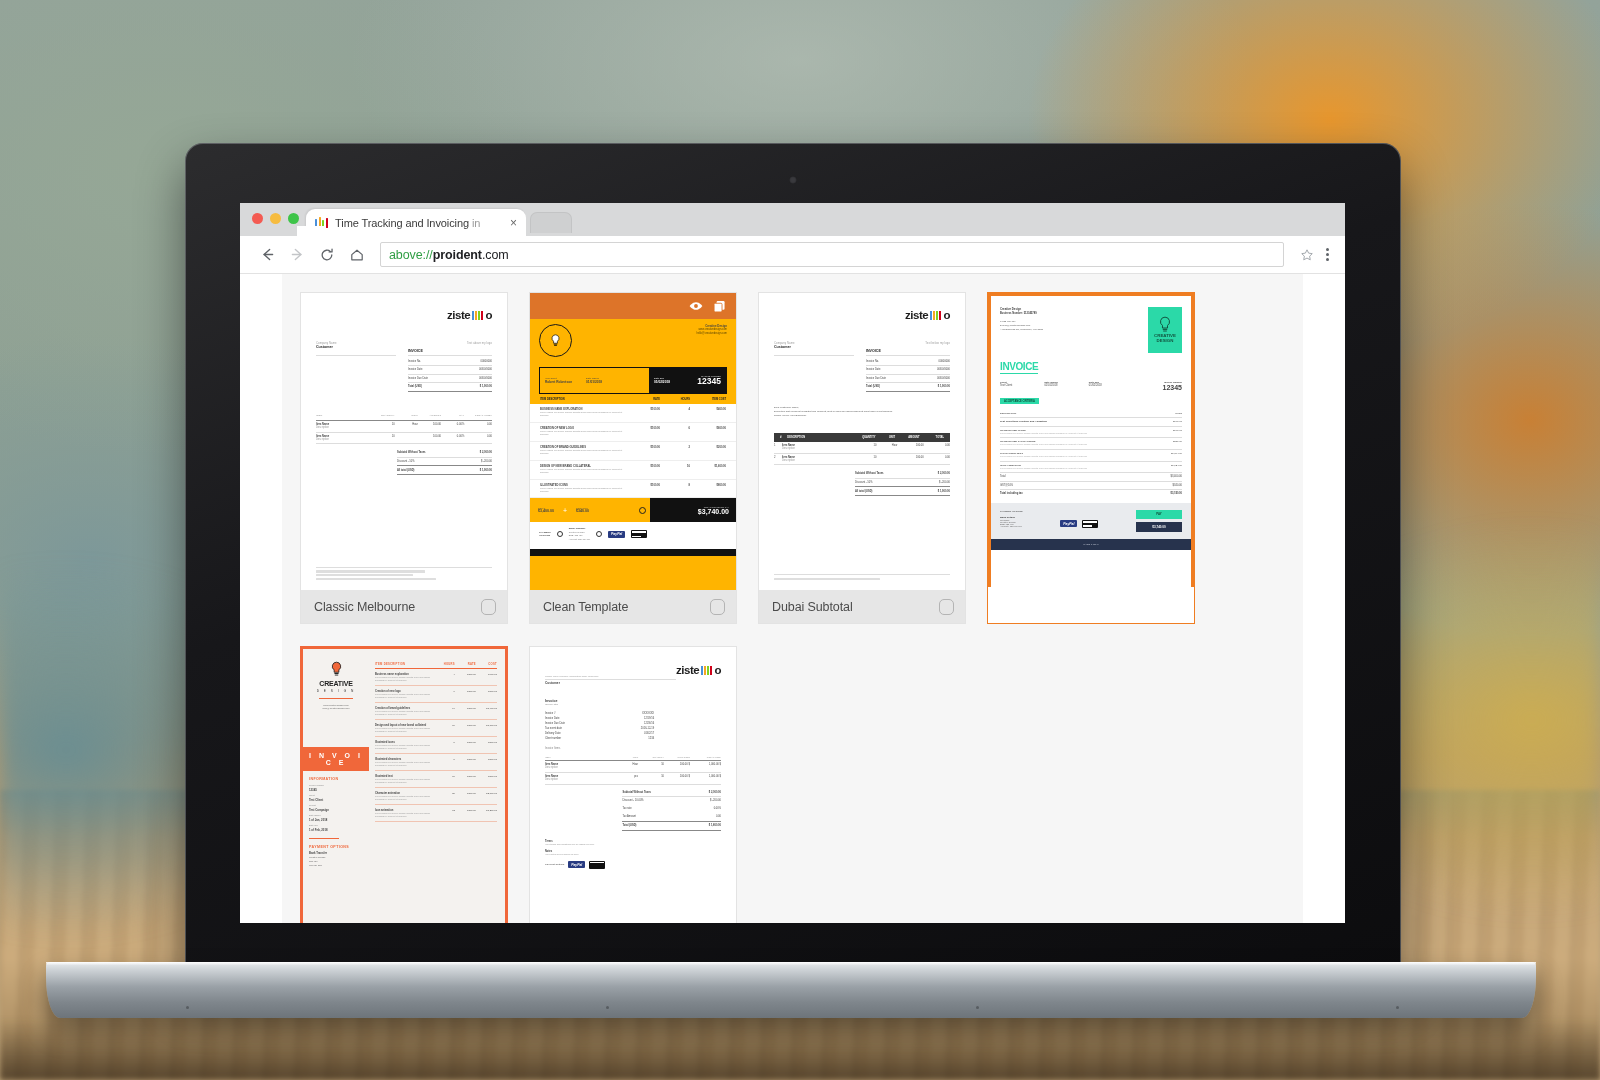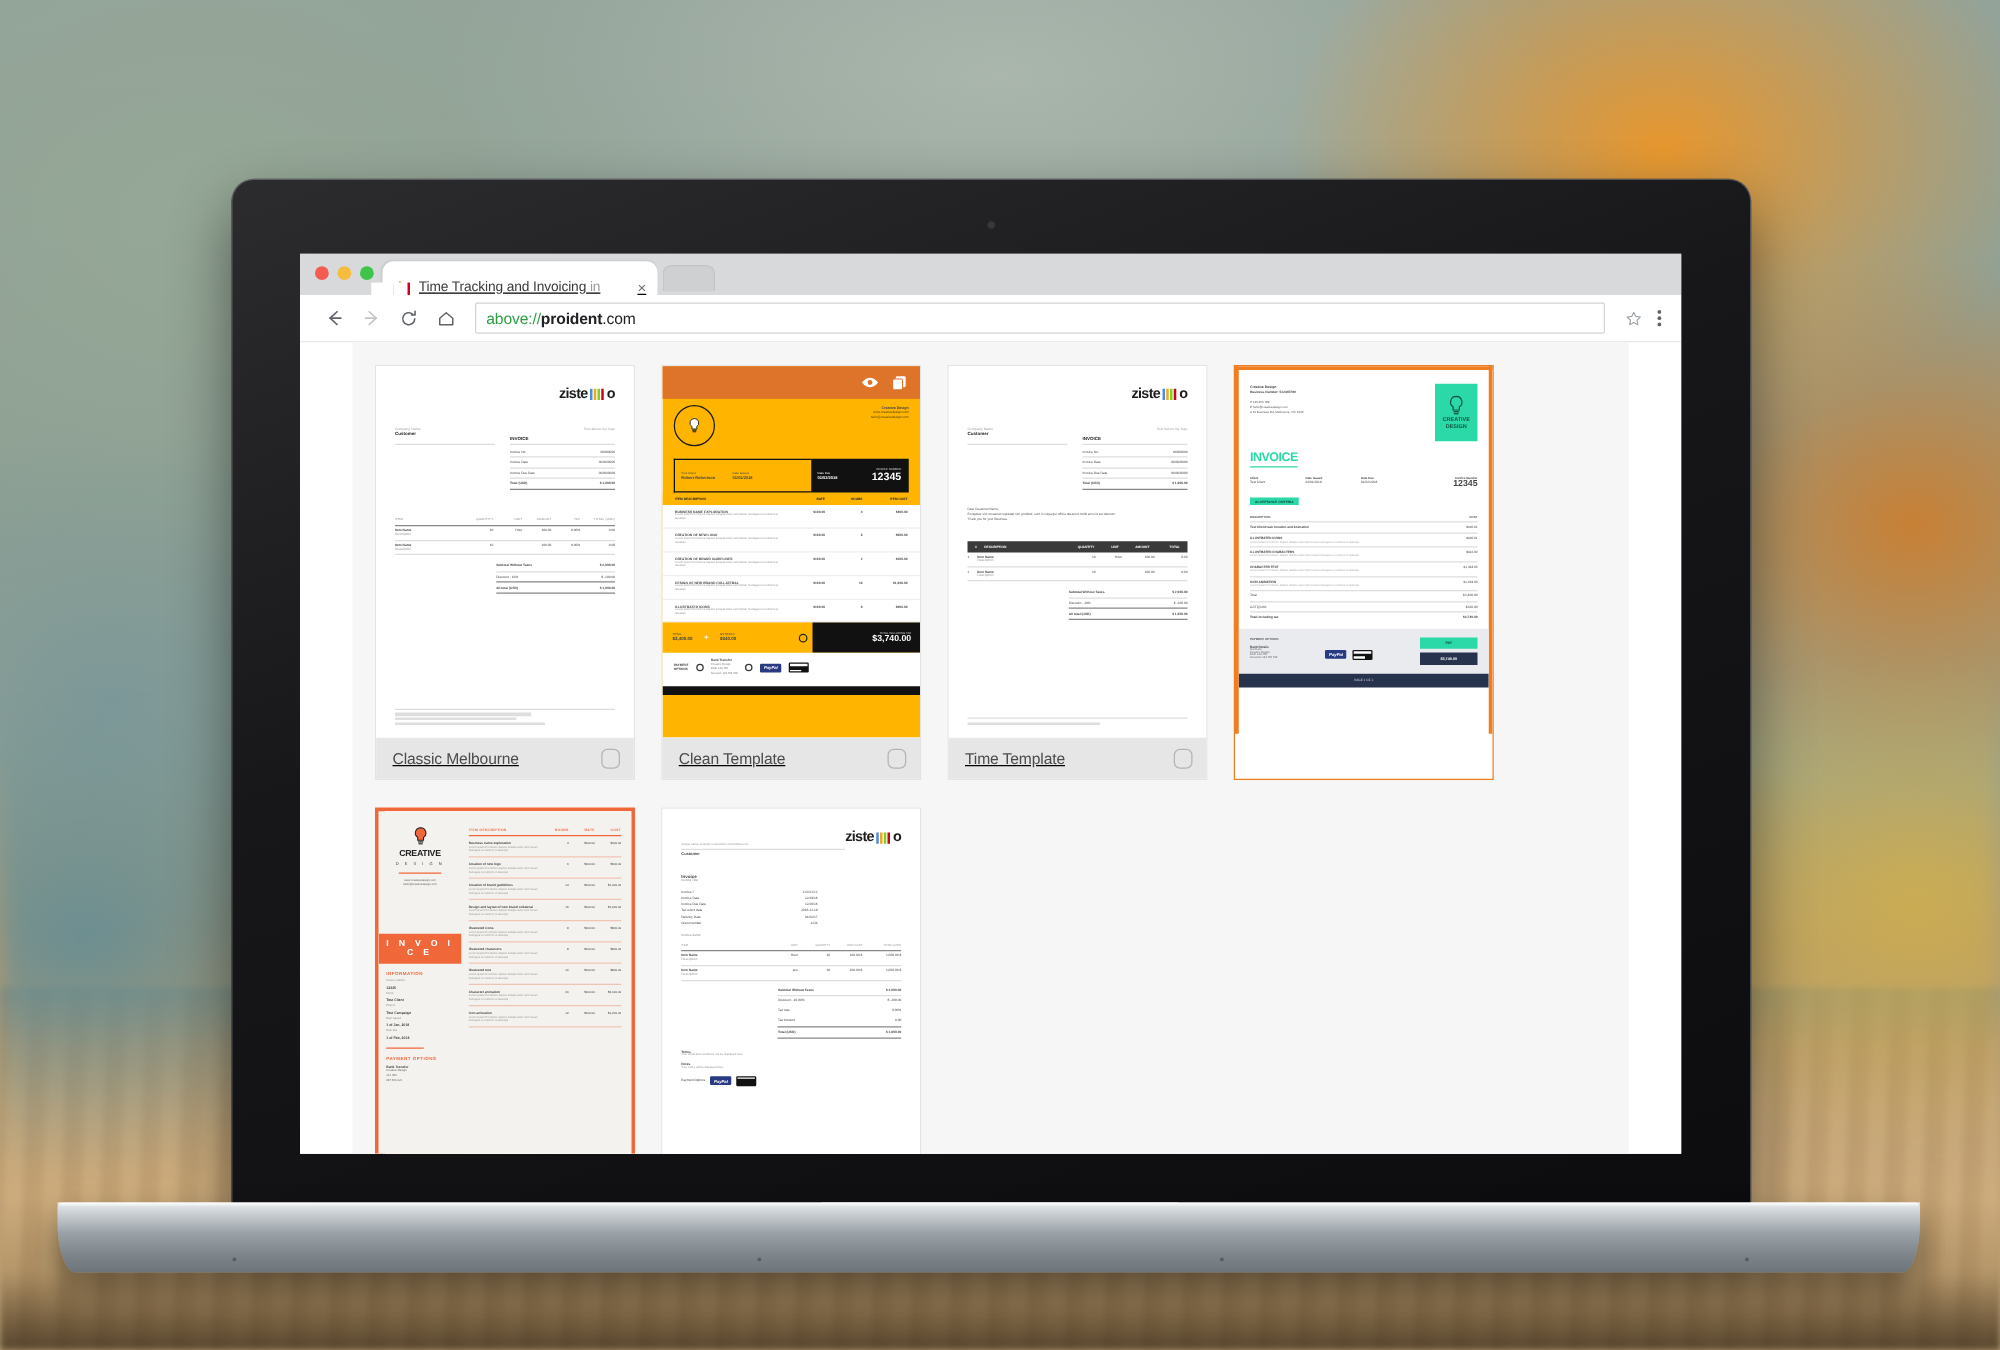--- a/index.html
+++ b/index.html
@@ -107,23 +107,22 @@
   .dot { width: 11px; height: 11px; border-radius: 50%; }
   .dot.r { background: #f45b52; }
   .dot.y { background: #f6bc40; }
   .dot.g { background: #3ec449; }
 
   .tab {
     position: absolute; left: 66px; bottom: 0;
     width: 220px; height: 27px;
     background: #fff;
     border-radius: 9px 9px 0 0;
-    display: flex; align-items: flex-end; padding: 0 7px 0 9px; gap: 7px;
+    display: flex; align-items: center; padding: 0 7px 0 9px; gap: 7px;
     box-shadow: -1px -1px 2px rgba(0,0,0,0.07);
-    text-decoration: underline;
   }
   .tab::before, .tab::after {
     content: ""; position: absolute; bottom: 0; width: 10px; height: 10px; background: #fff;
   }
   .tab::before { left: -9px; border-radius: 0 0 9px 0; box-shadow: 3px 3px 0 3px #fff; clip-path: inset(0 0 0 0); }
   .tab-favicon { display: flex; gap: 1.3px; align-items: flex-end; height: 11px; flex: 0 0 auto; }
   .tab-favicon i { display: block; width: 2.3px; border-radius: 0.5px; }
   .tab-title {
     font-size: 11px; color: #3b3b3b; white-space: nowrap;
     overflow: hidden; text-overflow: ellipsis; flex: 1; letter-spacing: -0.1px;
@@ -167,21 +166,20 @@
   }
   .ptab {
     font-size: 14.5px; color: #4a4a4a; padding: 8px 19px 9px;
     border-radius: 4px 4px 0 0; letter-spacing: -0.1px; line-height: 1;
   }
   .ptab.active { background: #f6f6f6; color: #3c3c3c; }
 
   .content {
     background: #f6f6f6; margin: 0 42px; min-height: 600px;
     padding: 18px 18px 0;
-    text-decoration: underline;
   }
   .grid {
     display: grid; grid-template-columns: repeat(4, 208px);
     gap: 22px 21px; justify-content: start;
   }
 
   .card {
     width: 208px; background: #fff;
     border: 1px solid #e3e3e3;
     display: flex; flex-direction: column;
@@ -734,21 +732,21 @@
                       </div>
                     </div>
                   </div>
                   <div style="position:absolute; left:15px; right:15px; bottom:10px">
                     <div class="hr" style="margin-bottom:3px"></div>
                     <div class="bar l" style="width:60%"></div>
                   </div>
                 </div>
               </div>
               <div class="card-foot">
-                <span class="card-title">Time Template</span>
+                <span class="card-title">Dubai Subtotal</span>
                 <span class="checkbox"></span>
               </div>
             </div>
 
             <div class="card london">
               <div class="thumb">
                 <div class="mini">
                   <div class="lon-wrap">
                     <div style="display:flex; justify-content:space-between; align-items:flex-start">
                       <div style="line-height:1.7">

